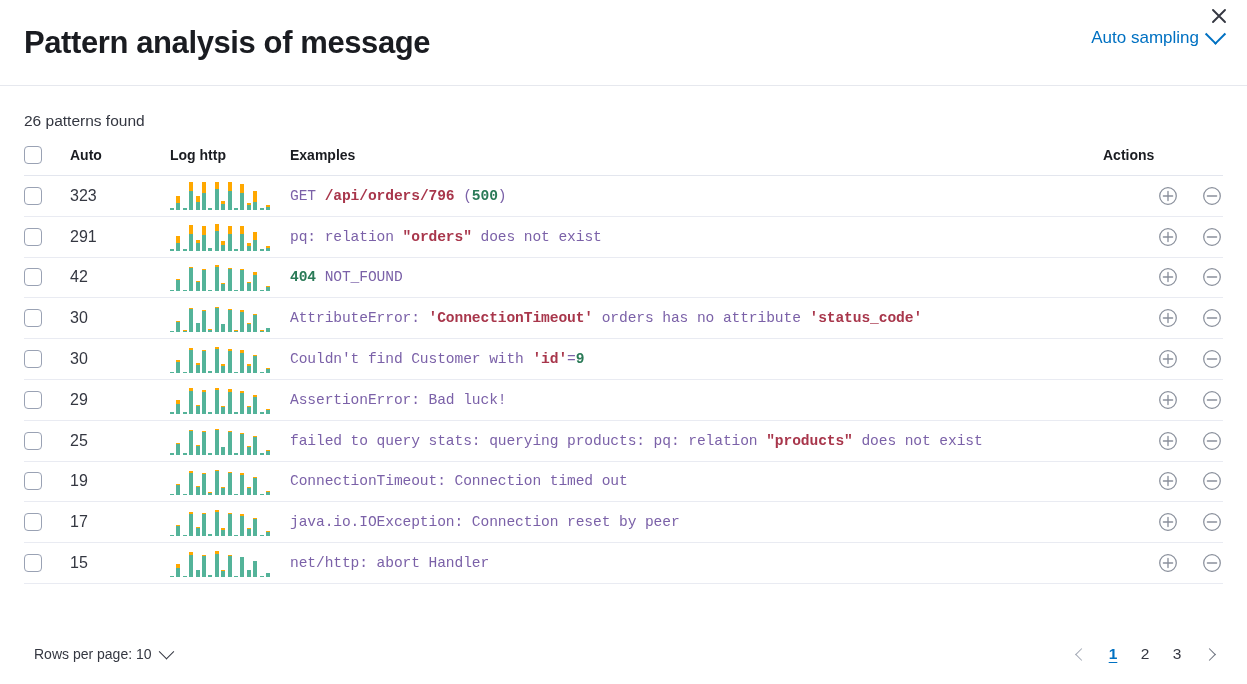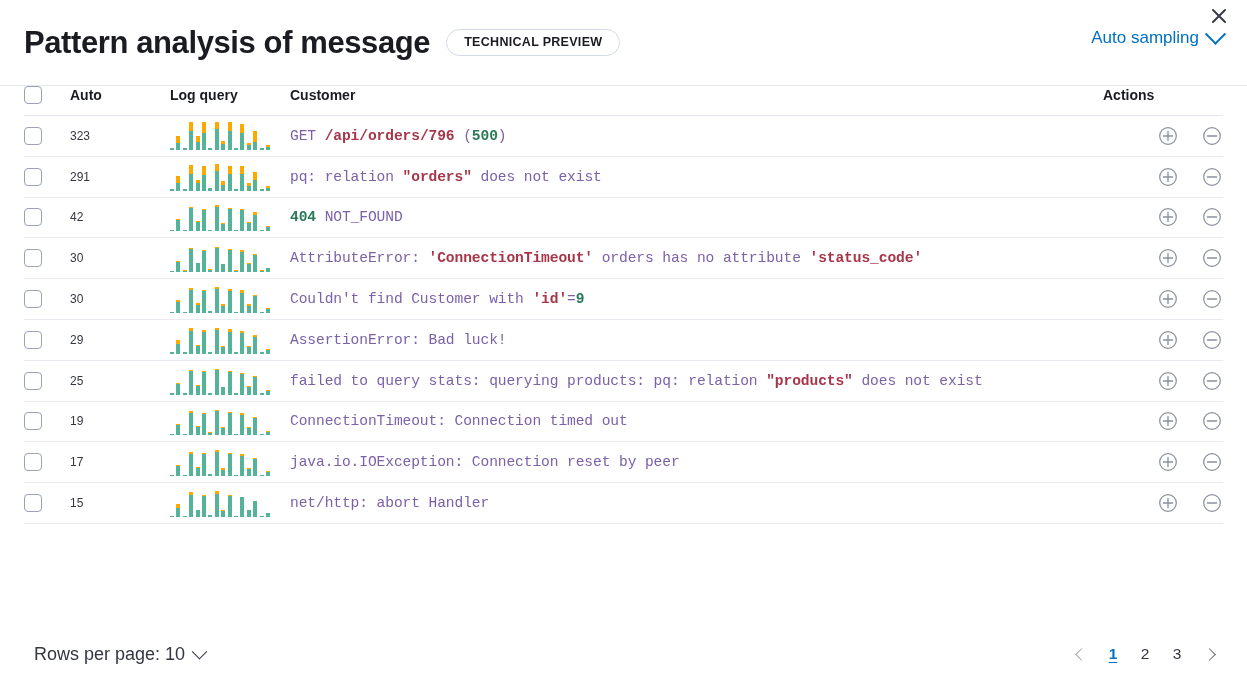--- a/index.html
+++ b/index.html
@@ -98,21 +98,21 @@
 
   .cbox {
     width: 18px; height: 18px;
     border: 1px solid #9aa2b4;
     border-radius: 4px;
     background: #fff;
     display: block;
     cursor: pointer;
   }
   .cell-count {
-    font-size: 12px;
+    font-size: 16px;
     color: #343741;
     padding-left: 2px;
   }
   th.th-actions { text-align: right; padding-right: 8px; }
 
   
   .spark {
     width: 100px;
     height: 28px;
     display: flex;
@@ -160,21 +160,21 @@
     height: 60px;
     padding: 0 24px;
     display: flex;
     align-items: center;
     justify-content: space-between;
   }
   .rows-per-page {
     display: flex;
     align-items: center;
     gap: 9px;
-    font-size: 18px;
+    font-size: 14px;
     color: #343741;
     cursor: pointer;
     padding-left: 10px;
   }
   .chev-sm {
     width: 11px; height: 11px;
     border-right: 1.8px solid #343741;
     border-bottom: 1.8px solid #343741;
     transform: rotate(45deg) translate(-2px,-2px);
   }
@@ -206,54 +206,54 @@
   .arrow-l { transform: rotate(-135deg); }
   .arrow-r { transform: rotate(45deg); }
   .pg-arrow.disabled .arrow-l { border-color: #a2a8b4; }
 </style>
 </head>
 <body>
 
 <div class="header">
   <div class="title-group">
     <div class="page-title">Pattern analysis of message</div>
-    <div class="tech-badge">TECHNICAL PREVIEW</div>
   </div>
 
   <div class="header-right">
     <span>Auto sampling</span>
     <span class="chev-down"></span>
   </div>
 
   <div class="close-btn">
     <svg width="24" height="24" viewBox="0 0 24 24" aria-hidden="true">
       <path d="M6 6 L18 18 M18 6 L6 18" stroke="#343741" stroke-width="1.9" stroke-linecap="round"></path>
     </svg>
   </div>
 </div>
 
 <div class="body">
 
+  <div class="patterns-found">26 patterns found</div>
 
   <table class="ptable">
     <colgroup>
       <col class="col-cb">
         <col class="col-count">
         <col class="col-rate">
         <col class="col-ex">
         <col class="col-act">
     </colgroup>
     <thead>
       <tr>
         <th>
           <span class="cbox"></span>
         </th>
         <th>Auto</th>
-        <th>Log query</th>
-        <th>Customer</th>
+        <th>Log http</th>
+        <th>Examples</th>
         <th class="th-actions">Actions</th>
       </tr>
     </thead>
     <tbody id="rows-body">
         <tr>
           <td>
             <span class="cbox"></span>
           </td>
           <td class="cell-count">323</td>
           <td>

